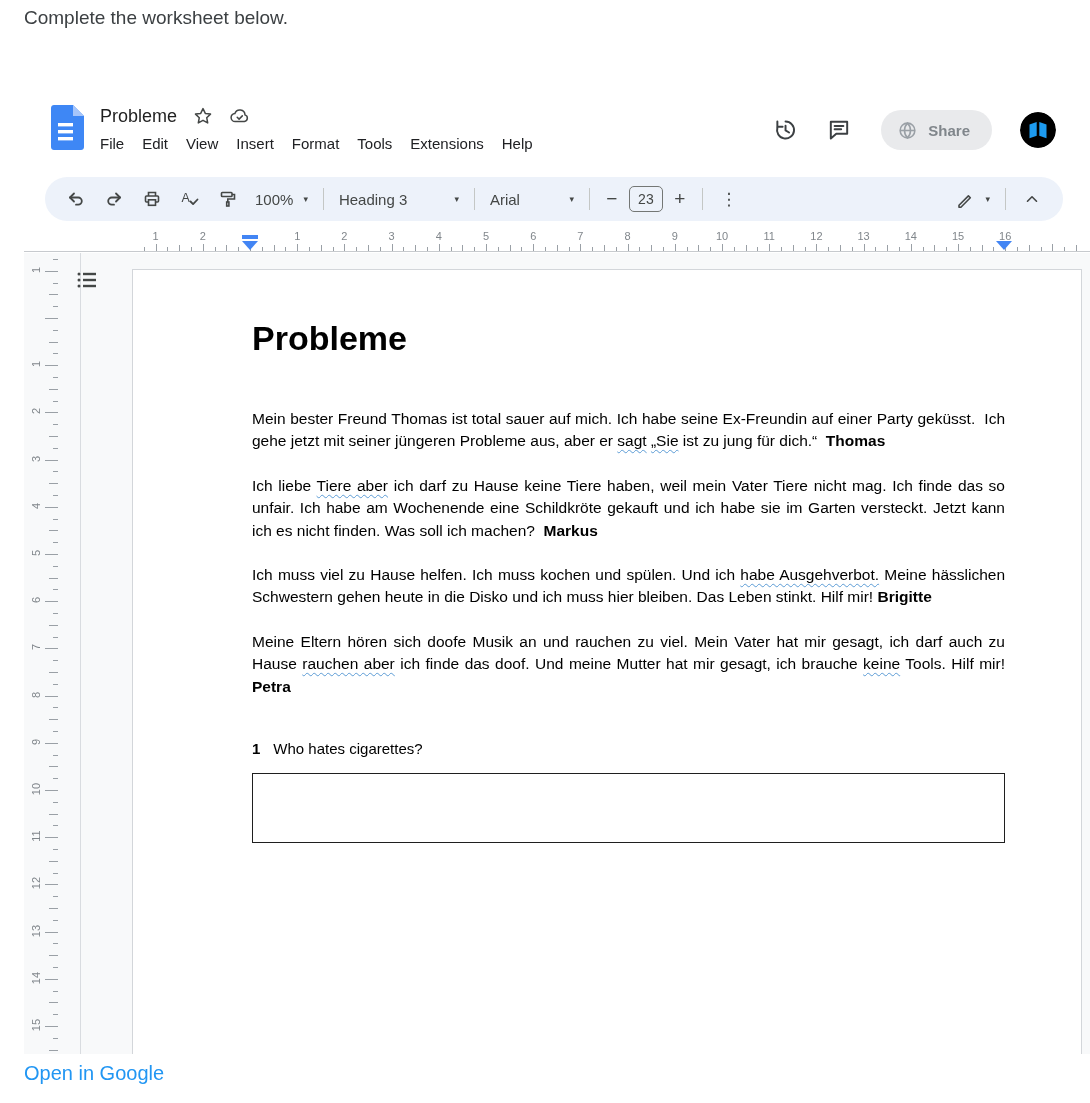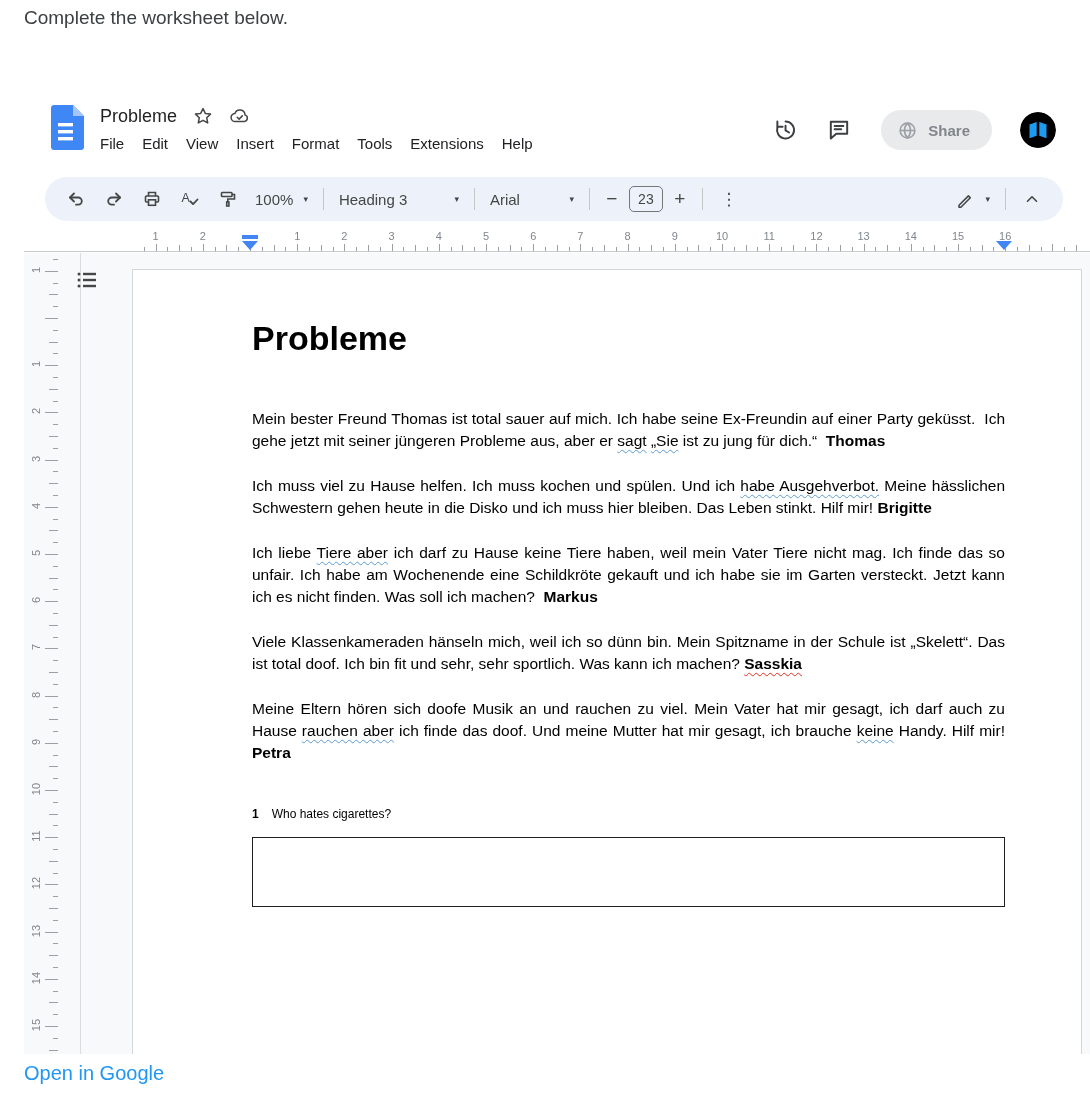--- a/index.html
+++ b/index.html
@@ -55,21 +55,21 @@
   .outline-btn { position:absolute; left:52px; top:17px; }
 
   .page { position:absolute; left:108px; top:16px; width:950px; height:900px; background:#fff; border:1px solid #d3d6da; cursor:text; }
   .doc-col { position:absolute; left:119px; top:0; width:753px; }
   .doc-heading { margin-top:46px; font-size:34px; line-height:44px; font-weight:bold; color:#000; }
   .doc-body { margin-top:48px; }
   .doc-body p { font-size:15.5px; line-height:22.4px; color:#000; text-align:justify; white-space:pre-wrap; margin:0 0 22px 0; }
   .bold { font-weight:bold; }
   .sq-blue { text-decoration:underline; text-decoration-style:wavy; text-decoration-color:#5b9bd5; text-decoration-thickness:1px; text-underline-offset:3px; }
   .sq-red { text-decoration:underline; text-decoration-style:wavy; text-decoration-color:#e0301e; text-decoration-thickness:1px; text-underline-offset:3px; }
-  .question { margin-top:42px; font-size:12px; color:#000; }
+  .question { margin-top:42px; font-size:15px; color:#000; }
   .q-num { font-weight:bold; margin-right:13px; }
   .answer-box { margin-top:16px; width:753px; height:70px; border:1.5px solid #1f1f1f; background:#fff; }
 
   .open-link { position:absolute; left:24px; top:1062px; font-size:20px; color:#2196f3; text-decoration:none; cursor:pointer; }
 
   svg { display:block; }
 </style>
 </head>
 <body>
 
@@ -419,24 +419,23 @@
           <circle cx="3" cy="16" r="1.5"></circle>
             <rect x="7" y="14.8" width="13" height="2.4"></rect>
         </svg>
       </button>
 
       <div class="page">
         <div class="doc-col">
           <h1 class="doc-heading">Probleme</h1>
           <div class="doc-body">
               <p><span>Mein bester Freund Thomas ist total sauer auf mich. Ich habe seine Ex-Freundin auf einer Party geküsst.  Ich gehe jetzt mit seiner jüngeren Probleme aus, aber er </span><span class="sq-blue">sagt</span><span> </span><span class="sq-blue">„Sie</span><span> ist zu jung für dich.“  </span><span class="bold">Thomas</span></p>
+              <p><span>Ich liebe </span><span class="sq-blue">Tiere aber</span><span> ich darf zu Hause keine Tiere haben, weil mein Vater Tiere nicht mag. Ich finde das so unfair. Ich habe am Wochenende eine Schildkröte gekauft und ich habe sie im Garten versteckt. Jetzt kann ich es nicht finden. Was soll ich machen?  </span><span class="bold">Markus</span></p>
               <p><span>Ich muss viel zu Hause helfen. Ich muss kochen und spülen. Und ich </span><span class="sq-blue">habe Ausgehverbot.</span><span> Meine hässlichen Schwestern gehen heute in die Disko und ich muss hier bleiben. Das Leben stinkt. Hilf mir! </span><span class="bold">Brigitte</span></p>
-              <p><span>Ich liebe </span><span class="sq-blue">Tiere aber</span><span> ich darf zu Hause keine Tiere haben, weil mein Vater Tiere nicht mag. Ich finde das so unfair. Ich habe am Wochenende eine Schildkröte gekauft und ich habe sie im Garten versteckt. Jetzt kann ich es nicht finden. Was soll ich machen?  </span><span class="bold">Markus</span></p>
-              <p><span>Viele Klassenkameraden hänseln mich, weil ich so dünn bin. Mein Spitzname in der Schule ist „Skelett“. Das ist total doof. Ich bin fit und sehr, sehr sportlich. Was kann ich machen? </span><span class="bold sq-red">Sasskia</span></p>
-              <p><span>Meine Eltern hören sich doofe Musik an und rauchen zu viel. Mein Vater hat mir gesagt, ich darf auch zu Hause </span><span class="sq-blue">rauchen aber</span><span> ich finde das doof. Und meine Mutter hat mir gesagt, ich brauche </span><span class="sq-blue">keine</span><span> Handy. Hilf mir! </span><span class="bold">Petra</span></p>
+              <p><span>Meine Eltern hören sich doofe Musik an und rauchen zu viel. Mein Vater hat mir gesagt, ich darf auch zu Hause </span><span class="sq-blue">rauchen aber</span><span> ich finde das doof. Und meine Mutter hat mir gesagt, ich brauche </span><span class="sq-blue">keine</span><span> Tools. Hilf mir! </span><span class="bold">Petra</span></p>
             </div>
           <div class="question">
             <span class="q-num">1</span><span>Who hates cigarettes?</span>
           </div>
           <div class="answer-box"></div>
         </div>
       </div>
     </div>
 
   </div>

